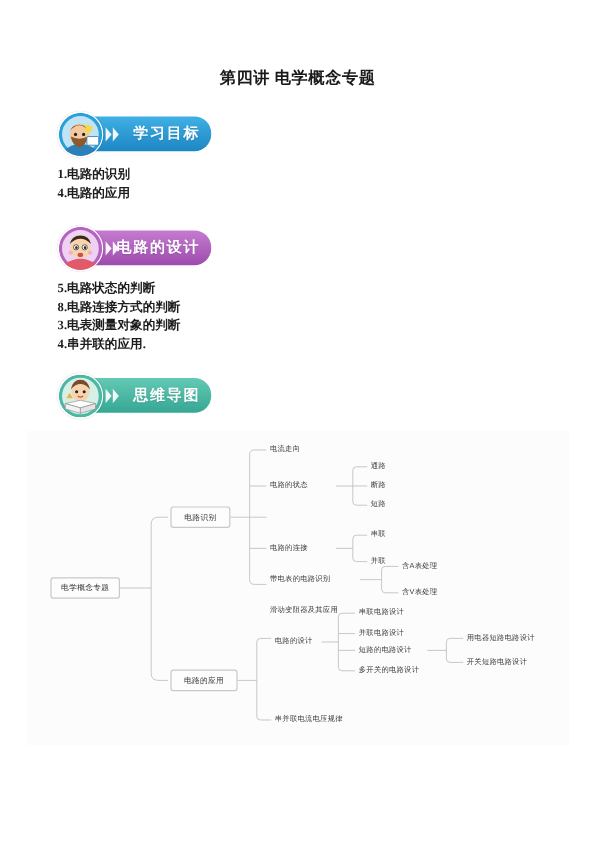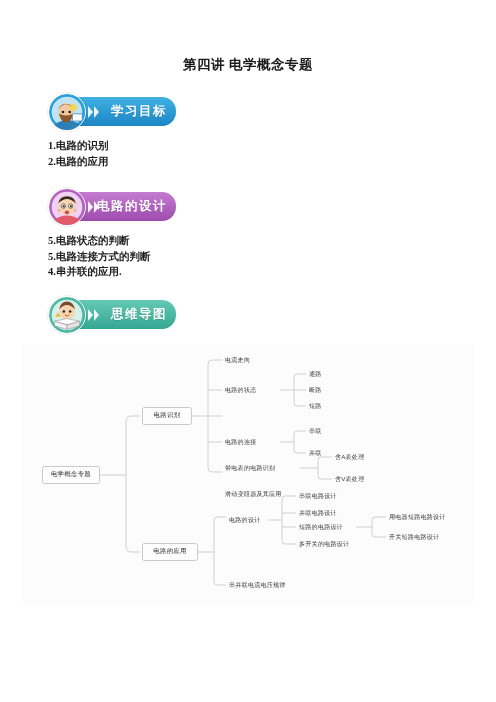--- a/index.html
+++ b/index.html
@@ -165,21 +165,21 @@
         <circle cx="23" cy="20" r="1.5" fill="#222"></circle>
         <path d="M16 26 q3 2 6 0" stroke="#a0522d" stroke-width="1" fill="none"></path>
         <path d="M27 10 l2 3 l3 -1 l-2 3 l2 3 l-3 -1 l-2 3 l-1 -3 l-3 0 l2 -3 l-2 -3 l3 1z" fill="#f7d842"></path>
         <rect x="26" y="22" width="11" height="8" rx="1" fill="#ffffff" stroke="#2d7fb8" stroke-width="0.8"></rect>
       </svg>
     </div>
   </div>
 
   <div class="list">
     <div>1.电路的识别</div>
-    <div>2.电路的应用</div>
+    <div>4.电路的应用</div>
   </div>
 
   <div class="gap-a"></div>
 
   <div class="badge">
     <div class="badge-banner" style="background:linear-gradient(180deg,#c57bd0 0%,#9d4cae 100%);">
       <span class="badge-text">电路的设计</span>
     </div>
     <div class="badge-chevrons">
       <span class="chev"></span>
@@ -198,21 +198,22 @@
         <circle cx="24.3" cy="19.3" r="1.2" fill="#222"></circle>
         <ellipse cx="20" cy="26" rx="2.6" ry="2" fill="#c94f4f"></ellipse>
         <circle cx="11" cy="24" r="2" fill="#f3a3a3" opacity="0.7"></circle>
         <circle cx="29" cy="24" r="2" fill="#f3a3a3" opacity="0.7"></circle>
       </svg>
     </div>
   </div>
 
   <div class="list">
     <div>5.电路状态的判断</div>
-    <div>5.电路连接方式的判断</div>
+    <div>8.电路连接方式的判断</div>
+    <div>3.电表测量对象的判断</div>
     <div>4.串并联的应用.</div>
   </div>
 
   <div class="gap-b"></div>
 
   <div class="badge">
     <div class="badge-banner" style="background:linear-gradient(180deg,#63c9b4 0%,#35a793 100%);">
       <span class="badge-text">思维导图</span>
     </div>
     <div class="badge-chevrons">

